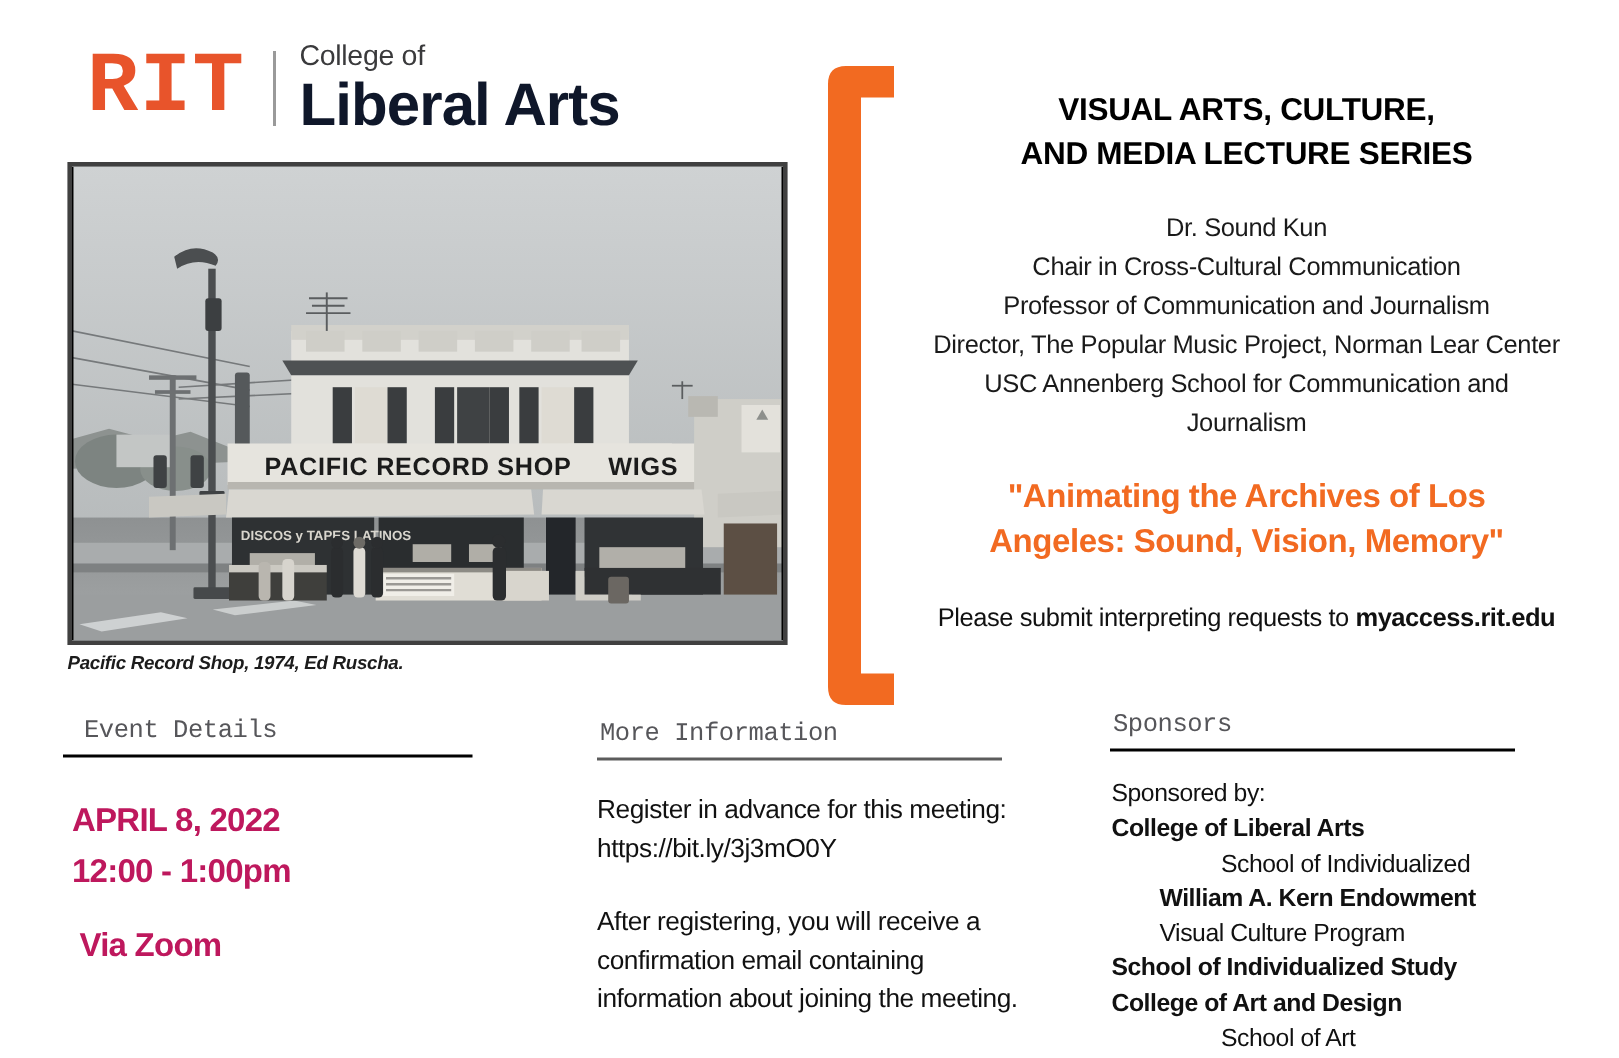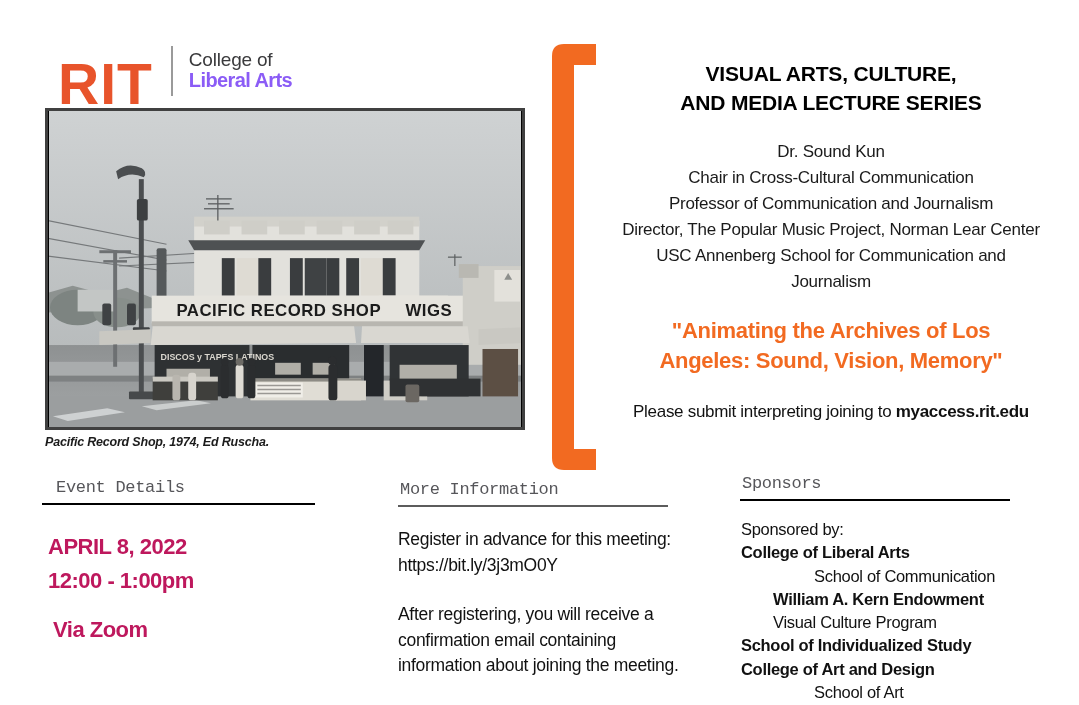--- a/index.html
+++ b/index.html
@@ -18,50 +18,49 @@
 
   
   #logo {
     position: absolute;
     left: 58px;
     top: 28px;
     display: flex;
     align-items: center;
   }
   #logo-rit {
-    font-family: Liberation Sans, sans-serif;
+    font-family: Liberation Mono, monospace;
     font-weight: 700;
     font-size: 57px;
     line-height: 1;
     letter-spacing: 1px;
     color: #E8542B;
-    margin-top: 28px;
   }
   #logo-divider {
     width: 2px;
     height: 50px;
     background: #9a9a9a;
     margin: 0 16px 0 18px;
   }
   #logo-college-wrap {
     display: flex;
     flex-direction: column;
     justify-content: space-between;
     line-height: 1.05;
   }
   #logo-college {
     font-size: 19px;
     font-weight: 400;
     color: #3a3a3c;
     letter-spacing: -0.2px;
   }
   #logo-liberal {
-    font-size: 20px;
+    font-size: 40px;
     font-weight: 700;
-    color: #8b5cf6;
+    color: #0f172a;
     letter-spacing: -0.6px;
     margin-top: 1px;
   }
 
   
   #photo-frame {
     position: absolute;
     left: 45px;
     top: 108px;
     width: 480px;
@@ -381,21 +380,21 @@
     <div>USC Annenberg School for Communication and</div>
     <div>Journalism</div>
   </div>
 
   <div id="lecture-title">
     <div>"Animating the Archives of Los</div>
     <div>Angeles: Sound, Vision, Memory"</div>
   </div>
 
   <div id="access-line">
-    <span>Please submit interpreting joining to </span><b>myaccess.rit.edu</b>
+    <span>Please submit interpreting requests to </span><b>myaccess.rit.edu</b>
   </div>
 </div>
 
 <div id="event-head" class="section-head">
   <span class="head-label">Event Details</span>
   <span class="head-rule"></span>
 </div>
 <div id="event-body">
   <div>APRIL 8, 2022</div>
   <div>12:00 - 1:00pm</div>
@@ -419,20 +418,20 @@
 </div>
 
 <div id="sponsors-head" class="section-head">
   <span class="head-label">Sponsors</span>
   <span class="head-rule"></span>
 </div>
 <div id="sponsors-body">
   <div class="sp-line">Sponsored by:</div>
   <div id="sponsors-list">
       <div class="sp-line sp-bold">College of Liberal Arts</div>
-      <div class="sp-line sp-ind1">School of Communication</div>
+      <div class="sp-line sp-ind1">School of Individualized</div>
       <div class="sp-line sp-bold sp-ind2">William A. Kern Endowment</div>
       <div class="sp-line sp-ind2">Visual Culture Program</div>
       <div class="sp-line sp-bold">School of Individualized Study</div>
       <div class="sp-line sp-bold">College of Art and Design</div>
       <div class="sp-line sp-ind1">School of Art</div>
     </div>
 </div>
 
 </body></html>

